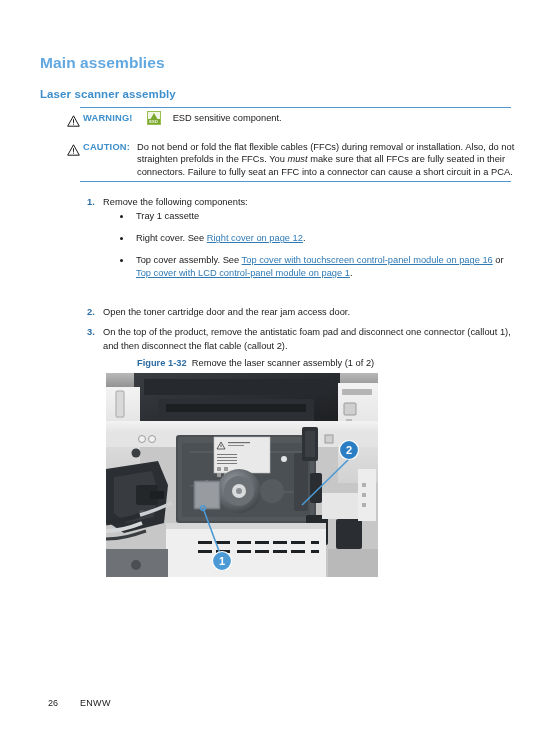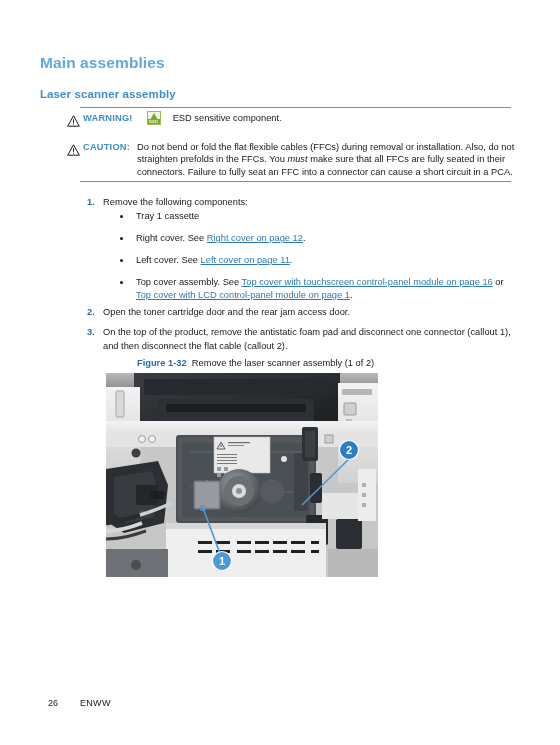--- a/index.html
+++ b/index.html
@@ -266,23 +266,20 @@
     <span class="num">1.</span>
     <span class="txt">Remove the following components:</span>
   </div>
 
   <div class="bullets">
     <div class="bullet">
       <span>Tray 1 cassette</span>
     </div>
     <div class="bullet">
       <span>Right cover. See </span><a class="xref" href="#">Right cover on page 12</a><span>.</span>
-    </div>
-    <div class="bullet">
-      <span>Left cover. See </span><a class="xref" href="#">Left cover on page 11</a><span>.</span>
     </div>
     <div class="bullet">
       <span>Top cover assembly. See </span><a class="xref" href="#">Top cover with touchscreen control-panel module on page 16</a><span> or </span><a class="xref" href="#">Top cover with LCD control-panel module on page 1</a><span>.</span>
     </div>
   </div>
 
   <div class="step step2">
     <span class="num">2.</span>
     <span class="txt">Open the toner cartridge door and the rear jam access door.</span>
   </div>

